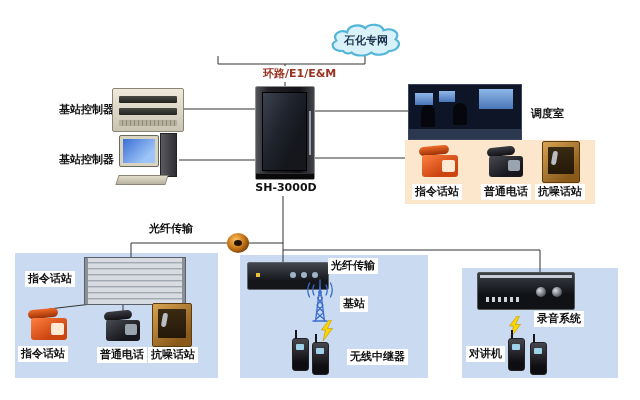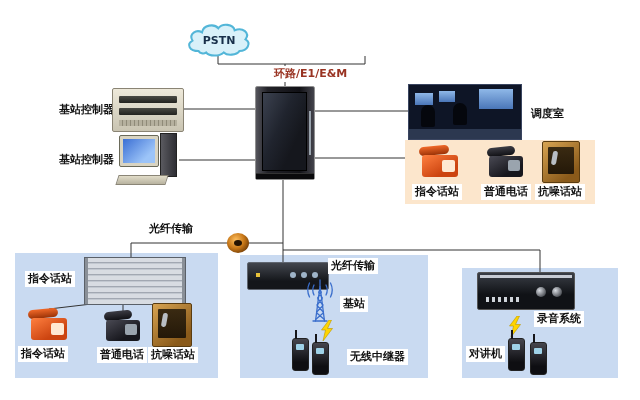--- a/index.html
+++ b/index.html
@@ -5,21 +5,21 @@
   html,body{margin:0;padding:0;background:#fff;}
   .stage{position:relative;width:640px;height:400px;background:#fff;overflow:hidden;
          font-family:"DejaVu Sans",sans-serif;}
   .region{position:absolute;}
   .region.blue{background:var(--box-blue,#c9daf1);}
   .region.tan{background:var(--panel-tan,#fce6cc);}
   .wires{position:absolute;left:0;top:0;}
 
   .lbl{position:absolute;background:#fff;color:#111;font:bold 11px/1.25 "DejaVu Sans",sans-serif;
        padding:1px 3px;white-space:nowrap;}
-  .lbl.red{color:var(--accent-red,#993322);margin-left:11px;}
+  .lbl.red{color:var(--accent-red,#993322);}
   .lbl.center{text-align:center;}
 
   .cloud{position:absolute;}
   .cloud svg{position:absolute;inset:0;width:100%;height:100%;}
   .cloud-t{position:absolute;inset:0;display:flex;align-items:center;justify-content:center;
            font:bold 11px "DejaVu Sans",sans-serif;color:#18304a;}
 
   
   .cabinet{position:absolute;left:255px;top:86px;width:58px;height:92px;border-radius:2px;
            background:linear-gradient(90deg,#55555c,#222228 20%,#111116 75%,#44444c);border:1px solid #909090;}
@@ -133,34 +133,35 @@
       <line x1="131" y1="243" x2="283" y2="243"></line>
       <line x1="131" y1="243" x2="131" y2="258"></line>
       <line x1="283" y1="250" x2="540" y2="250"></line>
       <line x1="540" y1="250" x2="540" y2="273"></line>
       <line x1="100" y1="303" x2="49" y2="309"></line>
       <line x1="123" y1="303" x2="123" y2="312"></line>
       <line x1="150" y1="303" x2="171" y2="305"></line>
     </g>
   </svg>
 
-  <div class="cloud" style="left:185px;top:22px;width:68px;height:36px">
+  <div class="cloud" style="left:328px;top:22px;width:76px;height:36px">
     <svg viewBox="0 0 100 52" preserveAspectRatio="none">
       <path d="M20 42 C6 42 2 32 11 27 C5 17 17 10 25 15 C27 4 43 2 49 9 C55 1 71 3 73 12 C85 7 96 16 89 25 C98 30 92 42 80 42 C76 48 62 49 57 44 C50 50 36 50 31 44 C27 47 22 45 20 42 Z" style="fill:var(--cloud-fill,#d9f1f9);stroke:var(--cloud-stroke,#53b6d8)" stroke-width="3"></path>
     </svg>
-    <span class="cloud-t">PSTN</span>
+    <span class="cloud-t">石化专网</span>
   </div>
 
   <div class="lbl red" style="left:260px;top:66px">环路/E1/E&amp;M</div>
 
   <div class="cabinet">
     <i class="door"></i>
     <i class="handle"></i>
     <i class="base"></i>
   </div>
+  <div class="lbl center" style="left:252px;top:180px;width:62px">SH-3000D</div>
 
   <div class="lbl" style="left:56px;top:102px">基站控制器</div>
   <div class="recorder">
     <i class="bay b1"></i>
     <i class="bay b2"></i>
     <i class="vent"></i>
   </div>
 
   <div class="lbl" style="left:56px;top:152px">基站控制器</div>
   <div class="terminal">

